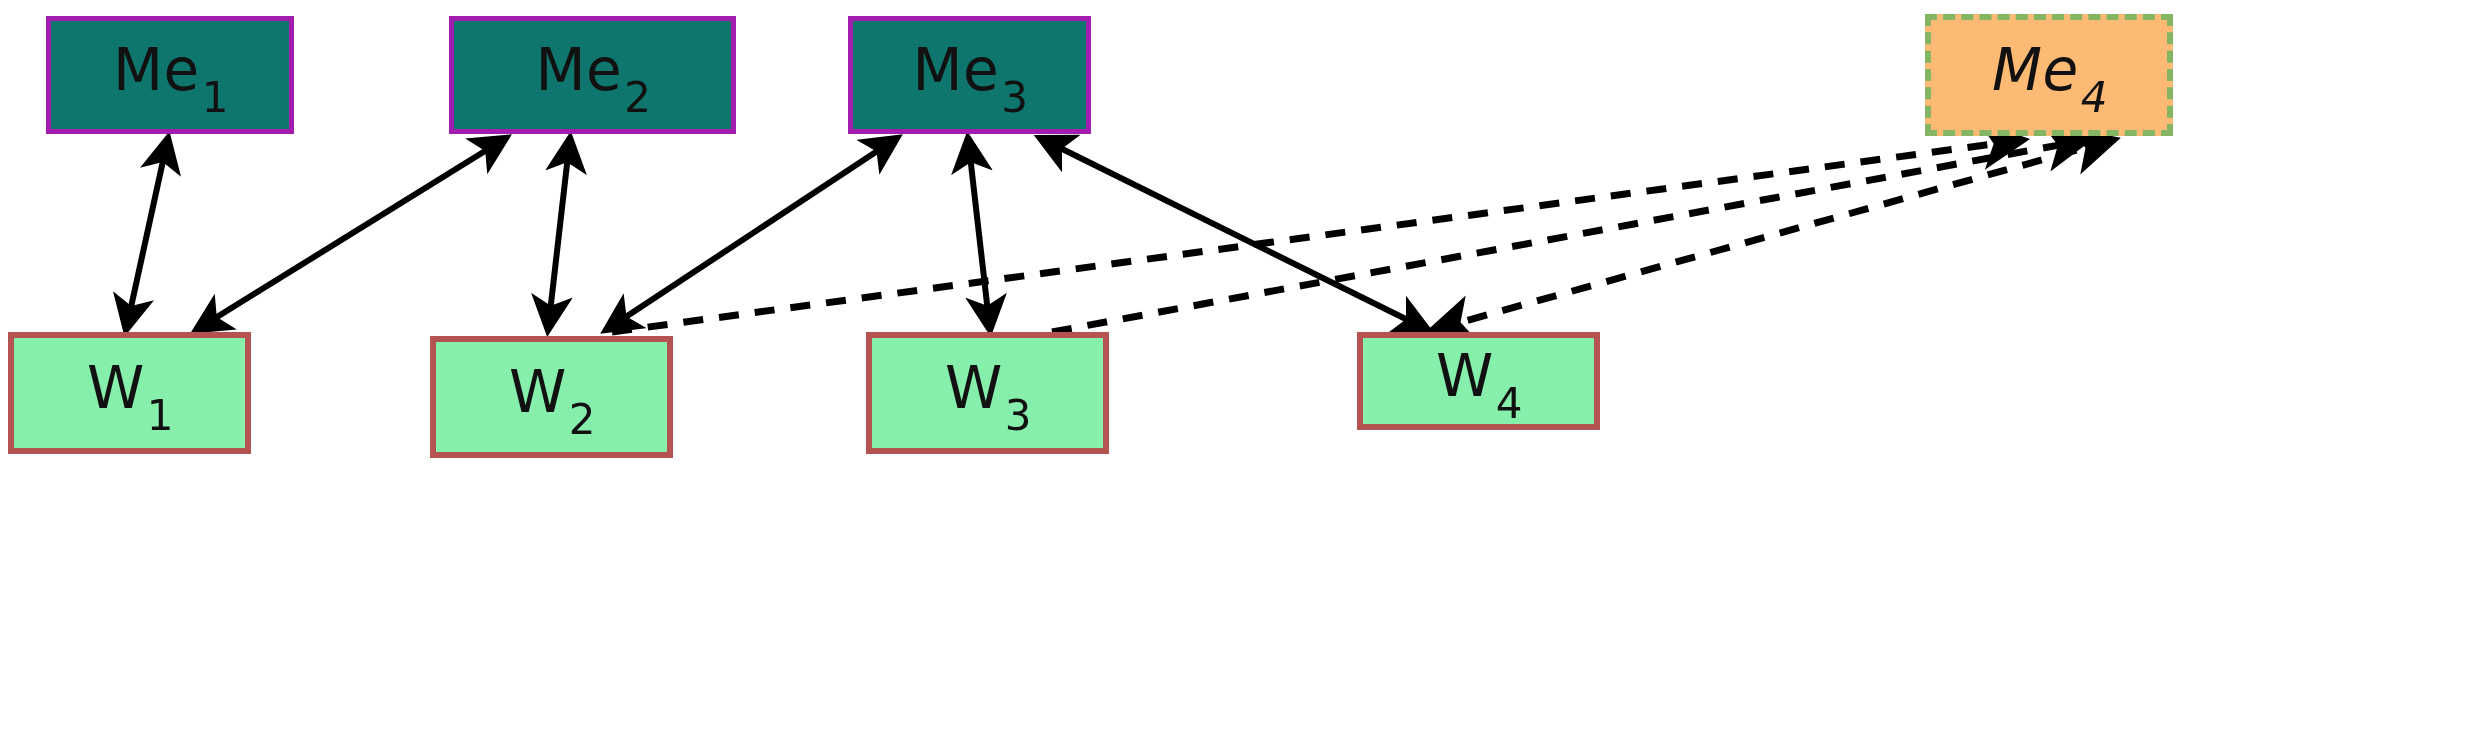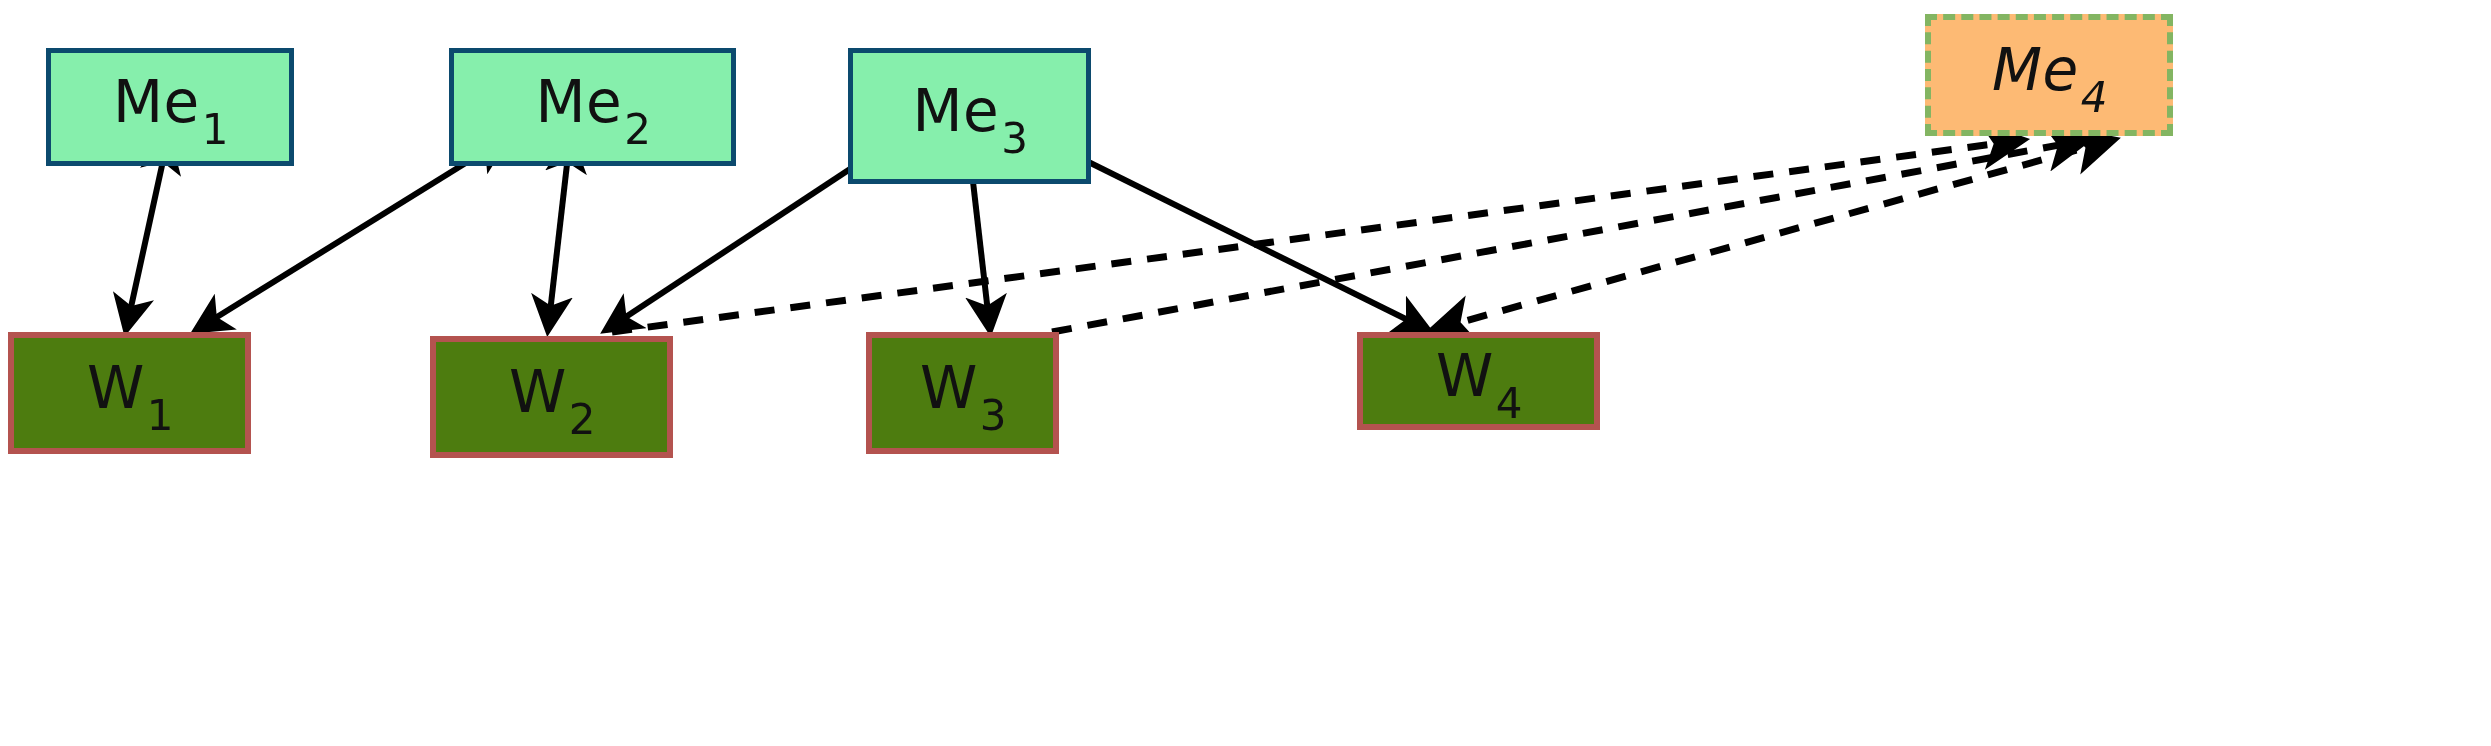--- a/index.html
+++ b/index.html
@@ -25,30 +25,29 @@
   }
   .node {
     position: absolute;
     box-sizing: border-box;
     display: flex;
     align-items: center;
     justify-content: center;
     line-height: 1;
   }
   .node-me {
-    background: #86efac;
-    border: 5px solid #0c4a6e;
-    margin-top: 32px;
+    background: #0f766e;
+    border: 5px solid #a21caf;
   }
   .node-me-hypo {
     background: #fdba74;
     border: 6px dashed #83b562;
   }
   .node-w {
-    background: #4d7c0f;
+    background: #86efac;
     border: 6px solid #b4534f;
   }
   .node-label {
     font-size: 58px;
     color: #111111;
     letter-spacing: 0.5px;
     white-space: nowrap;
   }
   .node-label .sub {
     font-size: 42px;
@@ -86,32 +85,32 @@
         <line x1="1433" y1="330" x2="2113" y2="140" stroke="#000000" stroke-width="7" stroke-dasharray="20 16" marker-end="url(#arrow-end)" marker-start="url(#arrow-start)"></line>
       </g>
   </svg>
   <div id="nodes-group">
       <div class="node node-me" style="left: 46px; top: 16px; width: 248px; height: 118px;">
         <span class="node-label">Me<span class="sub">1</span></span>
       </div>
       <div class="node node-me" style="left: 449px; top: 16px; width: 287px; height: 118px;">
         <span class="node-label">Me<span class="sub">2</span></span>
       </div>
-      <div class="node node-me" style="left: 848px; top: 16px; width: 243px; height: 136px;">
+      <div class="node node-me" style="left: 848px; top: 16px; width: 243px; height: 118px;">
         <span class="node-label">Me<span class="sub">3</span></span>
       </div>
       <div class="node node-me-hypo italic" style="left: 1925px; top: 14px; width: 248px; height: 122px;">
         <span class="node-label">Me<span class="sub">4</span></span>
       </div>
       <div class="node node-w" style="left: 8px; top: 332px; width: 243px; height: 122px;">
         <span class="node-label">W<span class="sub">1</span></span>
       </div>
       <div class="node node-w" style="left: 430px; top: 336px; width: 243px; height: 122px;">
         <span class="node-label">W<span class="sub">2</span></span>
       </div>
-      <div class="node node-w" style="left: 866px; top: 332px; width: 193px; height: 122px;">
+      <div class="node node-w" style="left: 866px; top: 332px; width: 243px; height: 122px;">
         <span class="node-label">W<span class="sub">3</span></span>
       </div>
       <div class="node node-w" style="left: 1357px; top: 332px; width: 243px; height: 98px;">
         <span class="node-label">W<span class="sub">4</span></span>
       </div>
     </div>
 </div>
 
 </body></html>

